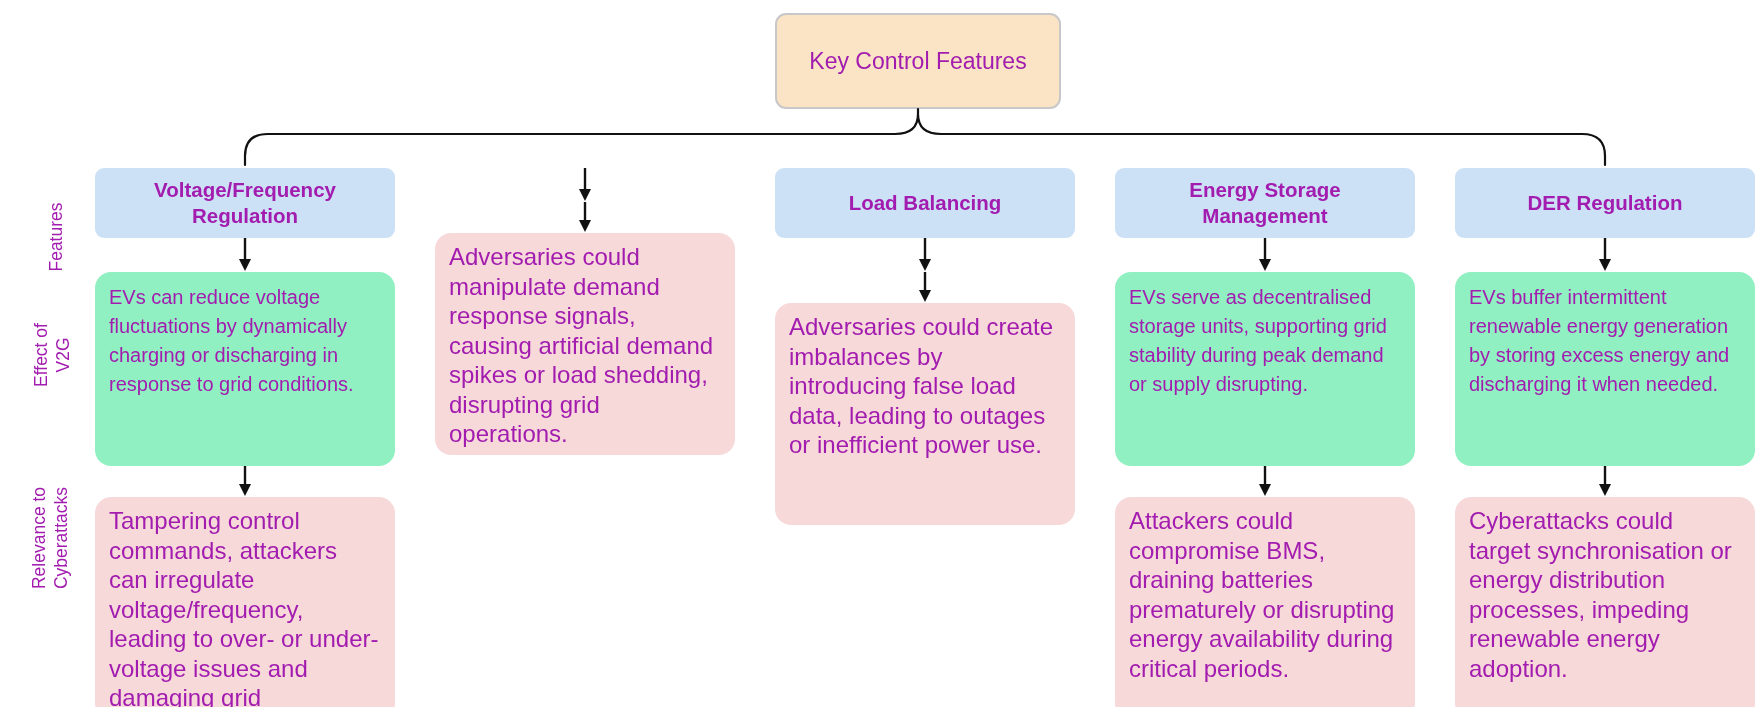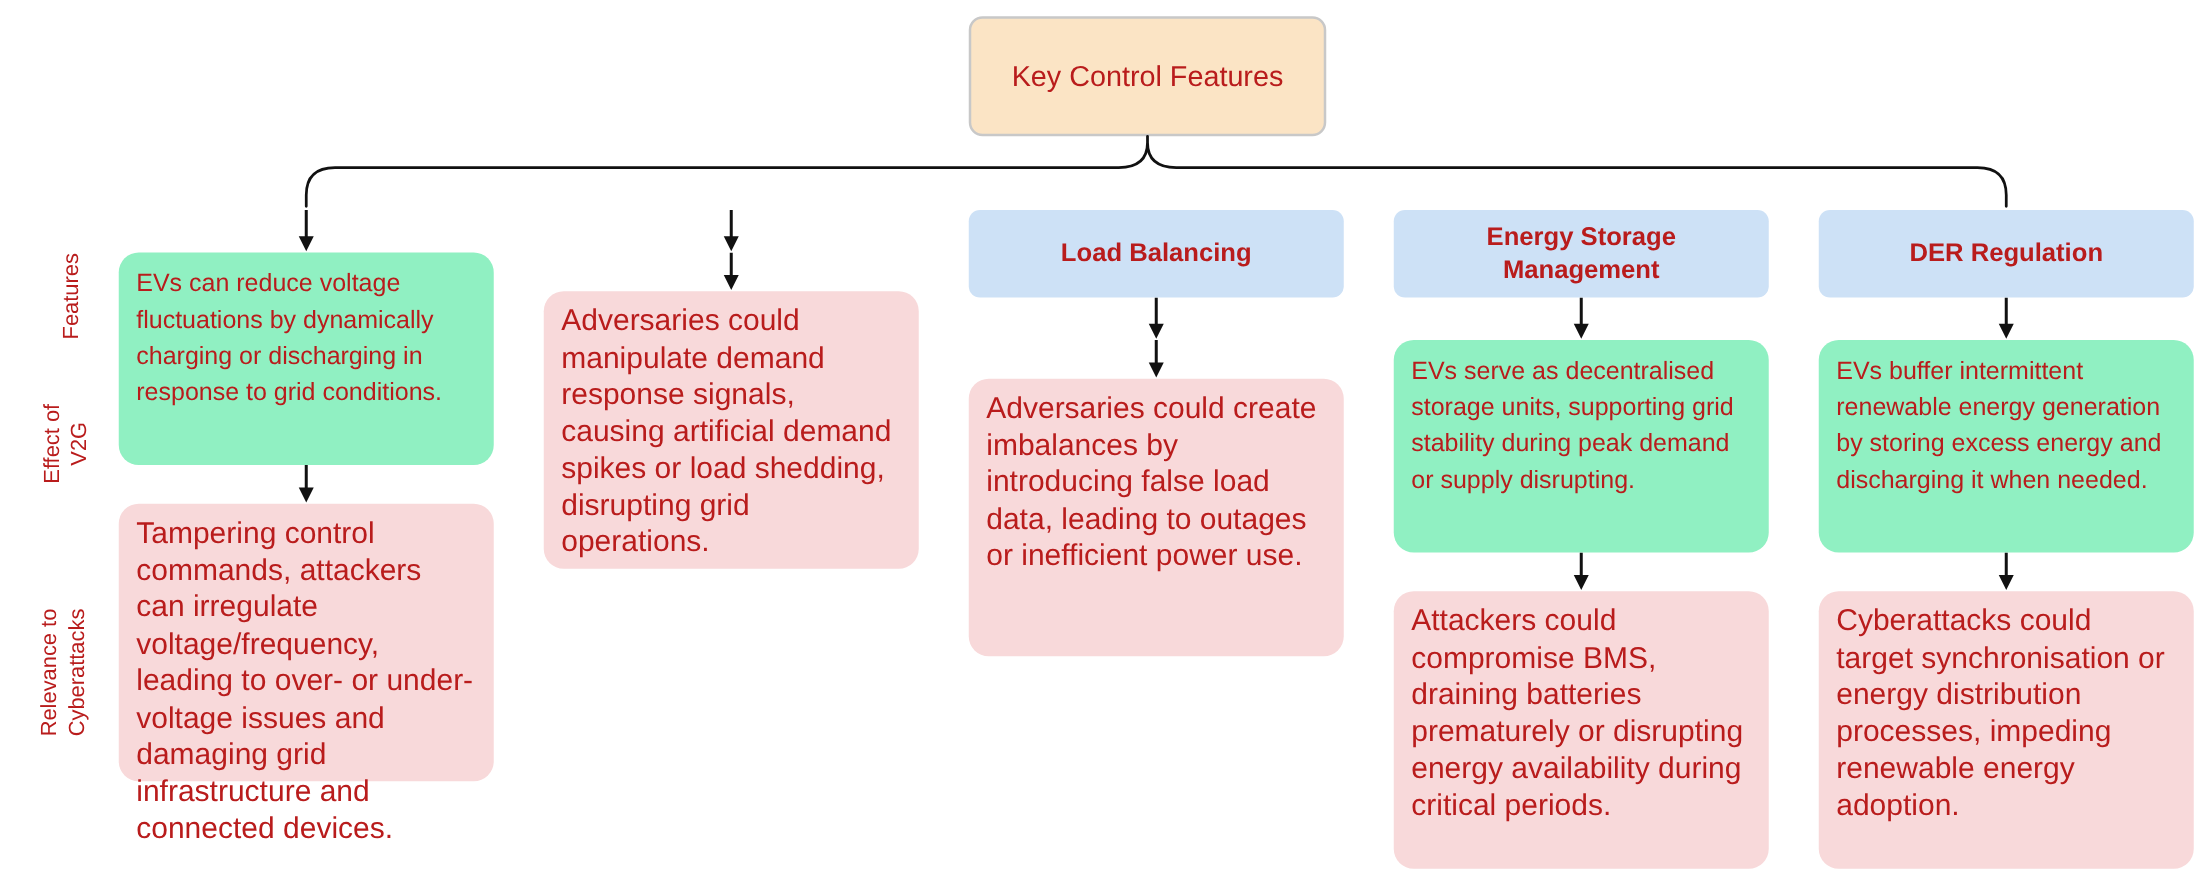--- a/index.html
+++ b/index.html
@@ -1,20 +1,20 @@
 <!DOCTYPE html>
 <html style="--root-fill: #FBE4C5; --root-border: #C8C8C8; --feature-fill: #CDE1F6; --effect-fill: #90F0C2; --risk-fill: #F8D9DA; --line-color: #111111;"><head>
 <meta charset="utf-8">
 <style>
   html,body{margin:0;padding:0;background:#fff;}
   .canvas{
     position:relative;
     width:1761px;height:707px;
     font-family:"Liberation Sans","DejaVu Sans",sans-serif;
-    color:#b91c1c;
+    color:#a21caf;
     overflow:hidden;
     background:#fff;
   }
   
   .root-node{
     position:absolute;left:775px;top:13px;width:286px;height:96px;
     background:var(--root-fill,#FBE4C5);
     border:2px solid var(--root-border,#C8C8C8);
     border-radius:11px;
     display:flex;align-items:center;justify-content:center;
@@ -46,21 +46,21 @@
     background:var(--feature-fill,#CDE1F6);
     border-radius:9px;
     display:flex;align-items:center;justify-content:center;
     font-weight:bold;font-size:20.5px;line-height:26px;
     text-align:center;
   }
   .feature-node span{max-width:235px;display:inline-block;}
   .arrow-slot{height:34px;display:flex;align-items:flex-start;justify-content:center;}
   .arrow-slot.short{height:31px;}
   .effect-node{
-    width:100%;height:170px;box-sizing:border-box;
+    width:100%;height:194px;box-sizing:border-box;
     background:var(--effect-fill,#90F0C2);
     border-radius:16px;
     padding:11px 14px;
     font-size:20px;line-height:29px;
   }
   .risk-node{
     width:100%;height:222px;box-sizing:border-box;
     background:var(--risk-fill,#F8D9DA);
     border-radius:16px;
     padding:9px 14px;
@@ -80,20 +80,23 @@
     <path d="M918 109 V114 Q918 134 895 134 H268 Q245 134 245 156 V165 M918 114 Q918 134 941 134 H1582 Q1605 134 1605 156 V165"></path>
   </svg>
 
   <div class="row-label l1">Features</div>
   <div class="row-label l2">Effect of V2G</div>
   <div class="row-label l3">Relevance to Cyberattacks</div>
 
   <div class="columns">
 
     <div class="column">
+      <div class="feature-node">
+          <span>Voltage/Frequency Regulation</span>
+        </div>
       <div class="arrow-slot">
         <svg class="down-arrow" width="20" height="34">
             <line x1="10" y1="0" x2="10" y2="23"></line>
             <polygon points="4,21 16,21 10,33"></polygon>
           </svg>
       </div>
       <div class="effect-node">EVs can reduce voltage fluctuations by dynamically charging or discharging in response to grid conditions.</div>
       <div class="arrow-slot short">
         <svg class="down-arrow" width="20" height="31">
             <line x1="10" y1="0" x2="10" y2="20"></line>

